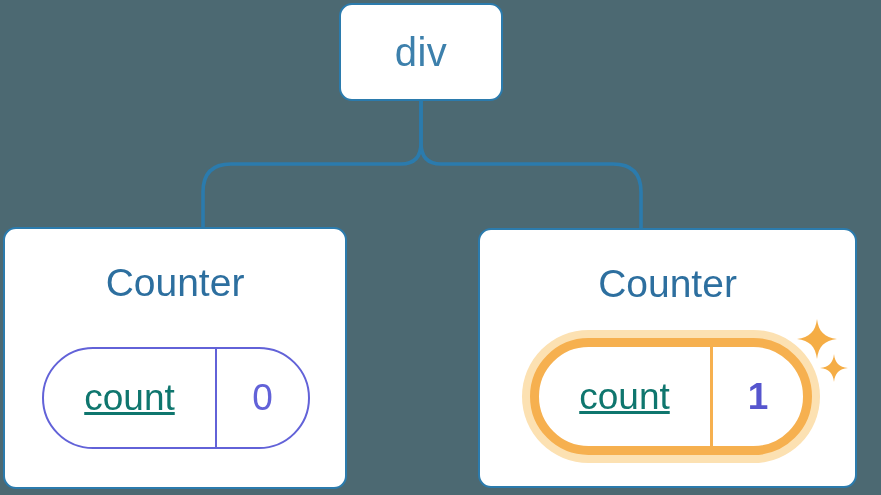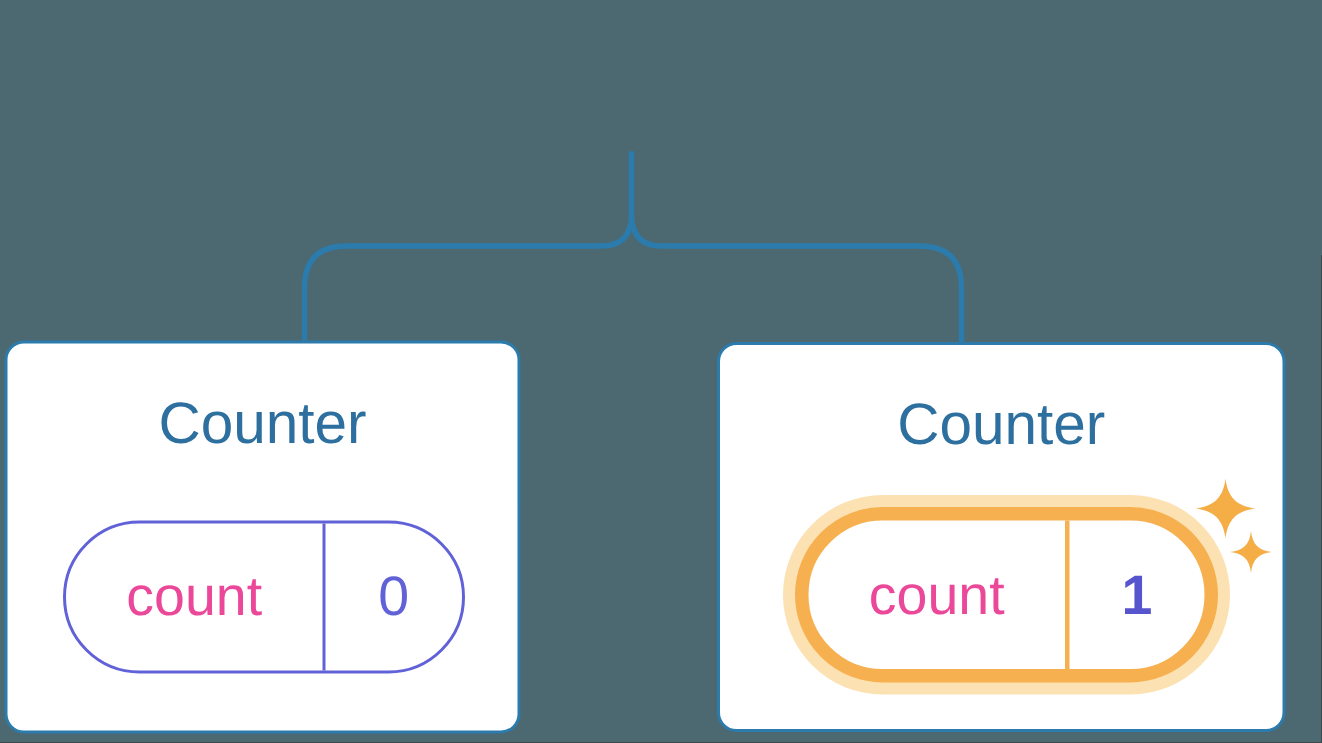--- a/index.html
+++ b/index.html
@@ -87,21 +87,22 @@
     left: 50px; top: 108px;
     width: 282px; height: 117px;
     border: 9px solid #F6B04F;
     box-shadow: 0 0 0 8px #FCE1B2;
   }
   .pill-key {
     display: flex;
     align-items: center;
     justify-content: center;
     font-size: 37px;
-    color: #ec4899;
+    color: #0f766e;
+    text-decoration: underline;
   }
   .pill-plain .pill-key {
     flex: 0 0 171px;
     border-right: 2.5px solid #6262D8;
   }
   .pill-highlighted .pill-key {
     flex: 0 0 171px;
     border-right: 3px solid #F6B04F;
   }
   .pill-value {
@@ -127,20 +128,23 @@
 </head>
 <body>
 
 <div class="stage">
 
   <svg class="connectors" viewBox="0 0 881 495" xmlns="http://www.w3.org/2000/svg">
     <path d="M421 101 L421 143 Q421 164 401 164 L231 164 Q203 164 203 192 L203 227"></path>
     <path d="M421 101 L421 143 Q421 164 441 164 L613 164 Q641 164 641 192 L641 228"></path>
   </svg>
 
+  <div class="node-root">
+    <span class="node-label">div</span>
+  </div>
 
   <div class="card card-left">
     <div class="card-title">Counter</div>
     <div class="pill pill-plain">
       <div class="pill-key">count</div>
       <div class="pill-value">0</div>
     </div>
   </div>
 
   <div class="card card-right">

